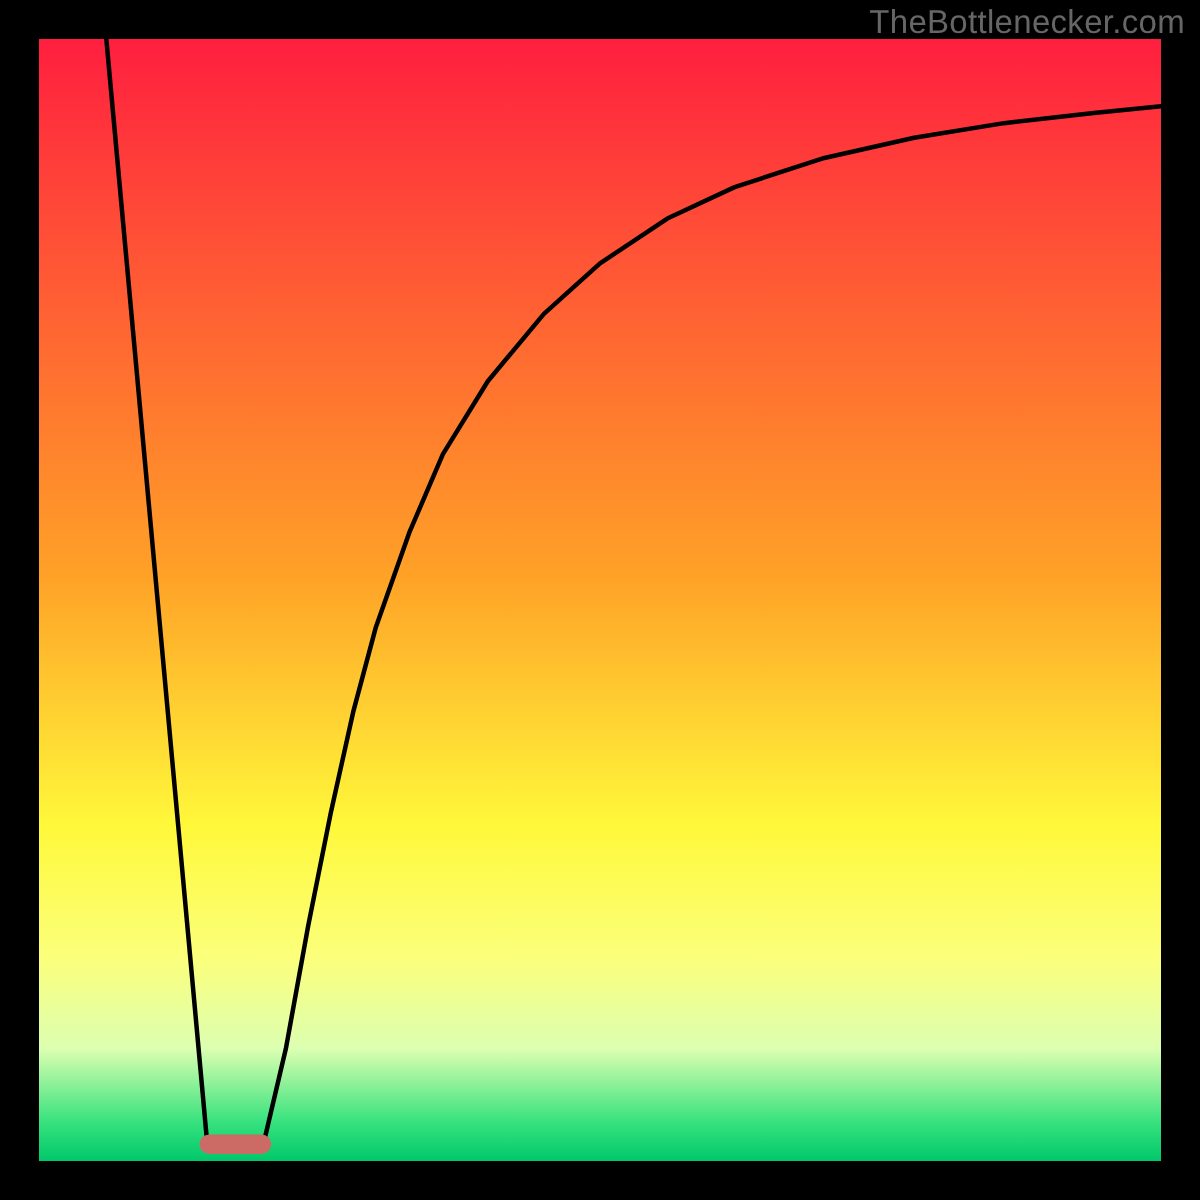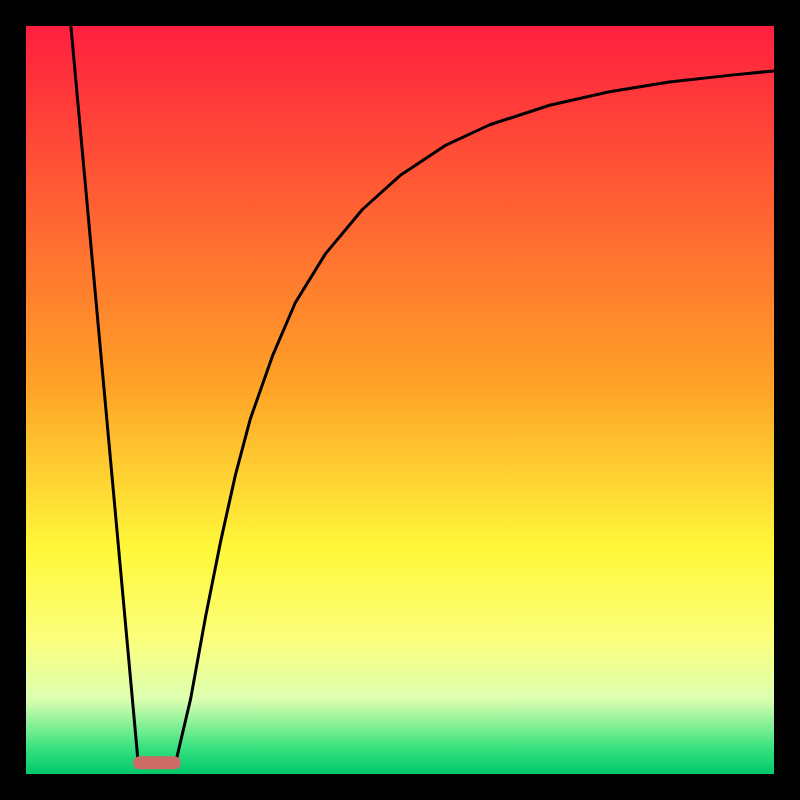--- a/index.html
+++ b/index.html
@@ -58,13 +58,14 @@
       <rect id="bg-rect" x="0" y="0" width="748" height="748" fill="url(#bg-grad)"></rect>
       <g id="series-group">
           <path d="M44.88 0.00 L112.20 736.78" fill="none" stroke="#000000" stroke-width="3" stroke-linecap="round" stroke-linejoin="round"></path>
           <path d="M149.60 736.78 L164.56 673.20 L179.52 590.92 L194.48 516.12 L209.44 448.80 L224.40 392.70 L246.84 329.12 L269.28 276.76 L299.20 228.14 L336.60 183.26 L374.00 149.60 L418.88 119.68 L463.76 98.74 L523.60 79.29 L583.44 65.82 L643.28 56.10 L703.12 49.37 L748.00 44.88" fill="none" stroke="#000000" stroke-width="3" stroke-linecap="round" stroke-linejoin="round"></path>
         </g>
       <g id="marker-group">
           <rect x="106.96" y="730.28" width="47.87" height="13" rx="6.5" ry="6.5" fill="#cc6a66"></rect>
         </g>
     </svg>
   </div>
+  <div class="watermark">TheBottlenecker.com</div>
 </div>
 
 </body></html>

